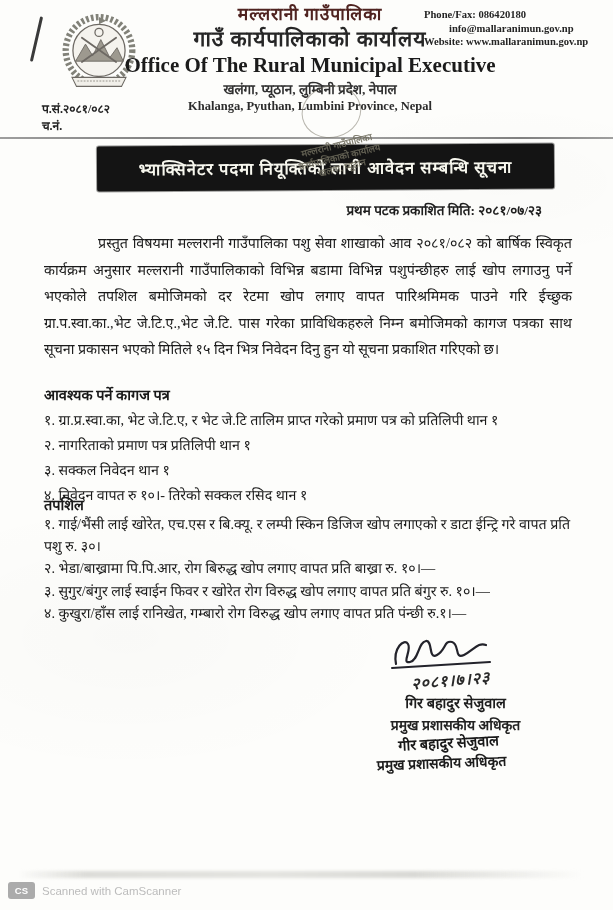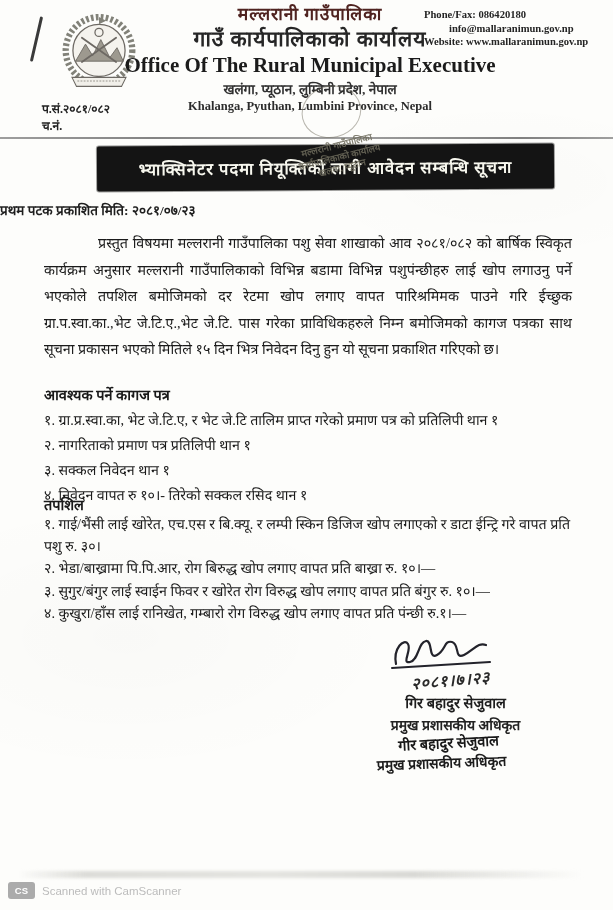--- a/index.html
+++ b/index.html
@@ -28,21 +28,21 @@
   .refnos{position:absolute;left:42px;top:101px;font-size:12px;line-height:17px;color:#222;font-weight:bold;}
   
   .stamp-faint{position:absolute;left:268px;top:86px;z-index:6;transform:rotate(-14deg);pointer-events:none;}
   .stamp-faint .ring{width:58px;height:50px;border:1.5px solid rgba(115,112,98,.5);border-radius:50%;margin-left:38px;}
   .stamp-faint .lines{margin-top:3px;font-size:9.5px;font-weight:bold;line-height:11.5px;color:rgba(108,106,90,.85);text-align:center;width:130px;}
   
   .topline{position:absolute;left:0;top:137px;width:613px;height:2px;background:linear-gradient(90deg,#8d8d8d,#6e6e6e 25%,#909090 55%,#6a6a6a 85%,#8f8f8f);opacity:.85;}
   .banner{position:absolute;left:97px;top:145px;width:457px;height:45px;background:#141414;z-index:4;transform:rotate(-0.4deg);border-radius:2px;
     display:flex;align-items:center;justify-content:center;box-shadow:0 0 0 1px rgba(20,20,20,.4);}
   .banner span{color:#f7f7ee;font-size:16.5px;font-weight:bold;letter-spacing:1px;}
-  .pubdate{position:absolute;left:0;top:201px;width:542px;text-align:left;font-size:13.5px;font-weight:bold;color:#1e1e1e;}
+  .pubdate{position:absolute;left:0;top:201px;width:542px;text-align:right;font-size:13.5px;font-weight:bold;color:#1e1e1e;}
   
   .body-par{position:absolute;left:44px;top:230px;width:528px;font-size:14.3px;line-height:26.5px;text-align:justify;text-indent:54px;color:#1b1b1b;}
   .sec-head{position:absolute;left:44px;font-size:14.5px;font-weight:bold;color:#191919;}
   .docs-head{top:384px;}
   .docs-list{position:absolute;left:44px;top:408px;width:545px;font-size:14.2px;line-height:25px;color:#1b1b1b;}
   .tapsil-head{top:494px;}
   .details-list{position:absolute;left:44px;top:514px;width:545px;font-size:14.2px;line-height:21.5px;color:#1b1b1b;}
   .details-list .d-item{margin-bottom:1px;}
   
   .sig-block{position:absolute;left:338px;top:634px;width:235px;text-align:center;}

